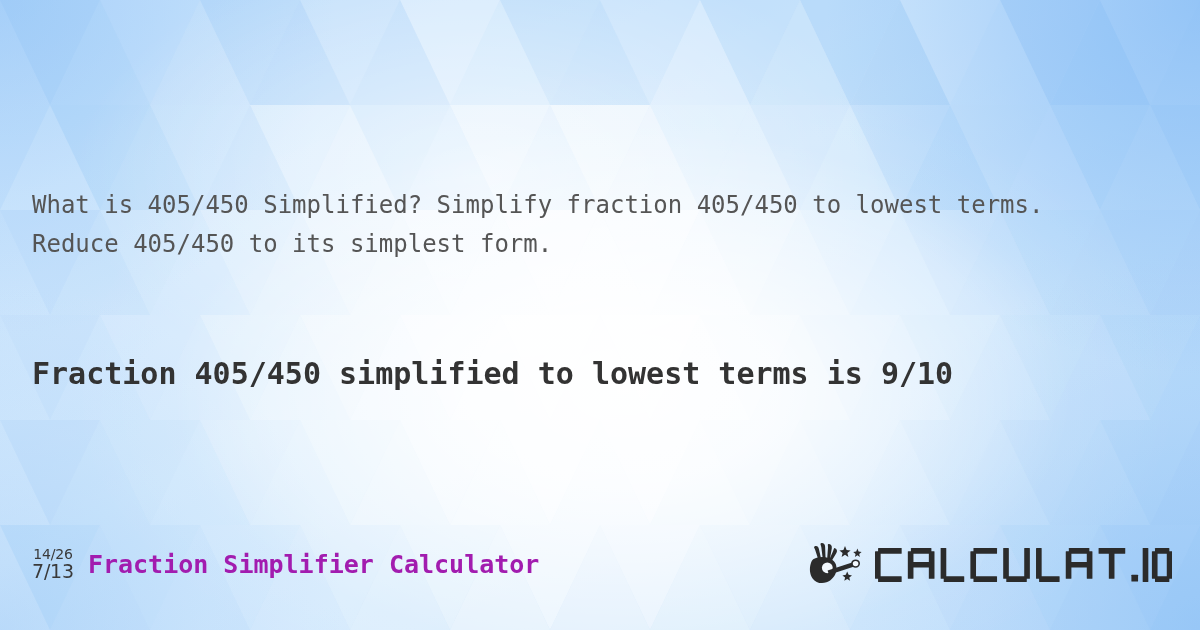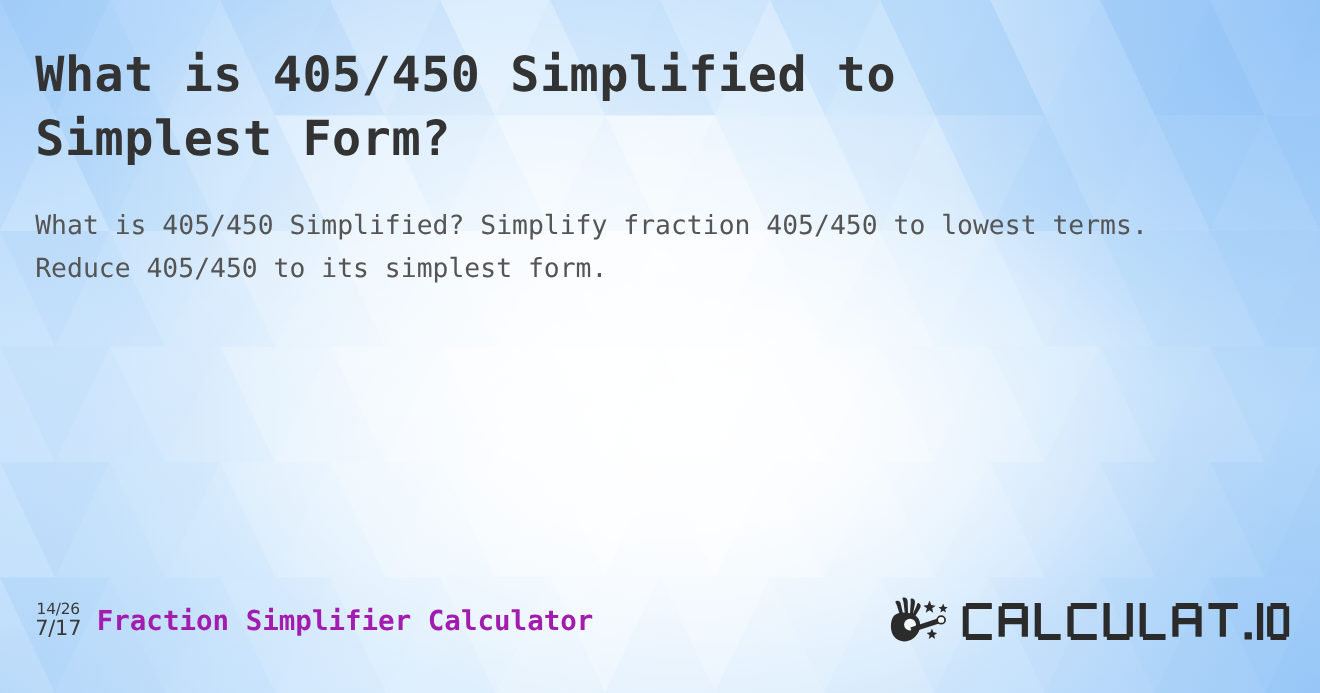--- a/index.html
+++ b/index.html
@@ -352,32 +352,32 @@
         <polygon points="1050,630 1150,630 1100,525" fill="#b0d6f8" opacity="0.50"></polygon>
         <polygon points="1150,630 1200,630 1200,525" fill="#9ac9f6" opacity="0.50"></polygon>
       </g>
     </svg>
     <div class="bg-corner"></div>
     <div class="bg-glow"></div>
   </div>
 
   <div class="content">
 
-    <h1 class="title">What is 405/450 Simplified to Simplest Form?</h1>
 
     <p class="subtitle">What is 405/450 Simplified? Simplify fraction 405/450 to lowest terms. Reduce 405/450 to its simplest form.</p>
 
+    <p class="answer">Fraction 405/450 simplified to lowest terms is 9/10</p>
 
     <div class="footer">
 
       <div class="footer-left">
 
         <div class="mini-fraction">
           <span class="mf-top">14/26</span>
-          <span class="mf-bottom">7/17</span>
+          <span class="mf-bottom">7/13</span>
         </div>
 
         <div class="footer-title">Fraction Simplifier Calculator</div>
       </div>
 
       <div class="brand">
 
         <svg class="brand-mark" viewBox="0 0 60 46">
 
           <g fill="#2b2b2b">

